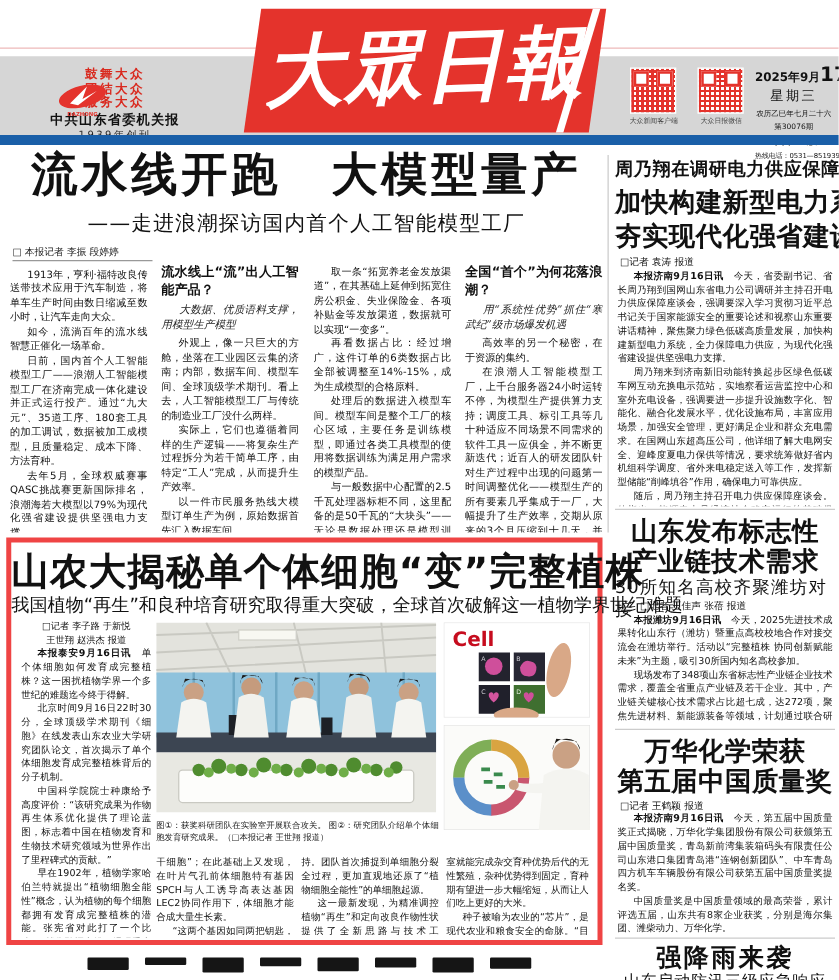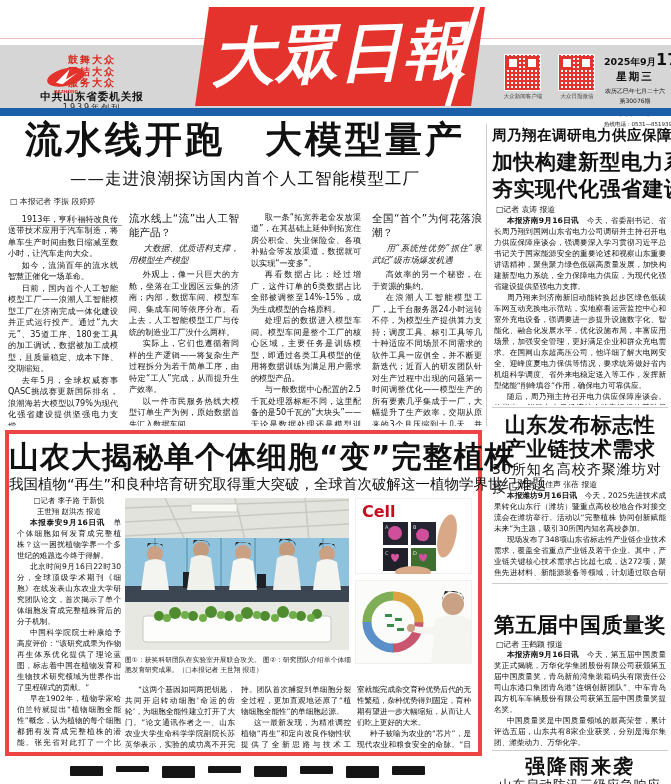--- a/index.html
+++ b/index.html
@@ -27,39 +27,39 @@
       repeating-linear-gradient(0deg,#e4332c 0 2px,rgba(255,255,255,0) 2px 4px),
       repeating-linear-gradient(90deg,#e4332c 0 2px,#fff 2px 4px);border:1px solid #fff}
   .qr:before,.qr:after{content:"";position:absolute;top:2px;width:8px;height:8px;background:#fff;border:2px solid #e4332c}
   .qr:before{left:2px}.qr:after{right:2px}
   .qr1{left:12px}.qr2{left:66px}
   .qr-label{position:absolute;top:48px;width:56px;text-align:center;font-size:5.5px;color:#444}
   .ql1{left:3px}.ql2{left:57px}
   .date-col{position:absolute;left:112px;top:5px;width:62px;text-align:center}
   .d1{font-size:9.5px;font-weight:bold;white-space:nowrap}
   .d1 .big{font-size:16px}
-  .d2{font-size:10.5px;font-weight:bold;letter-spacing:2px;margin-top:1px}
+  .d2{font-size:10.5px;font-weight:normal;letter-spacing:2px;margin-top:1px}
   .d3{font-size:6px;margin-top:3px;white-space:nowrap}
   .d4{font-size:6px;margin-top:1px}
   .d5{font-size:8.5px;font-weight:bold;margin-top:1px}
   .d6{font-size:5.5px;margin-top:2px;white-space:nowrap}
   .blue-bar{left:0;top:108px;width:671px;height:8px;background:#1a5fa8}
 
   
   .lead-h1{left:8px;top:120px;width:474px;text-align:center;font-size:37px;font-weight:900;
     letter-spacing:3px;line-height:1.1;white-space:nowrap}
   .lead-deck{left:8px;top:168px;width:474px;text-align:center;font-size:16.5px;letter-spacing:1px}
-  .lead-byline{left:10px;top:196px;width:112px;font-size:7.8px;color:#222;border-bottom:1px solid #999;padding-bottom:18px}
+  .lead-byline{left:10px;top:196px;width:112px;font-size:7.8px;color:#222;border-bottom:1px solid #999;padding-bottom:1px}
   .col{font-size:8.1px;line-height:1.42;text-align:justify;overflow:hidden}
   .col p{text-indent:1.7em;margin:0}
   .c1{left:8px;top:214px;width:110px;height:212px}
   .c2{left:129px;top:212px;width:110px;height:214px}
   .c3{left:251px;top:212px;width:110px;height:214px}
   .c4{left:372px;top:212px;width:110px;height:214px}
-  .sec-head{font-size:10.5px;font-weight:normal;text-indent:0 !important;margin-bottom:3px !important;line-height:1.3}
+  .sec-head{font-size:10.5px;font-weight:bold;text-indent:0 !important;margin-bottom:3px !important;line-height:1.3}
   .sec-sub{font-size:8.5px;font-style:italic;font-family:"DejaVu Serif",serif;
     text-indent:1.7em !important;margin-bottom:3px !important;color:#222}
   .vdiv{left:486px;top:124px;width:1px;height:302px;background:#ccc}
 
   
   .side{left:492px;width:176px}
   .kicker{top:126px;text-align:center;font-size:14.5px;font-weight:600;letter-spacing:.5px;white-space:nowrap}
   .sh{text-align:center;font-size:21px;font-weight:900;letter-spacing:.5px;white-space:nowrap}
   .sh1{top:148px}.sh2{top:175px}
   .sbyline{top:204px;font-size:7.8px;padding-left:4px}
@@ -143,27 +143,27 @@
 
   <div class="abs blue-bar"></div>
 
   <div class="abs lead-h1">流水线开跑　大模型量产</div>
   <div class="abs lead-deck">——走进浪潮探访国内首个人工智能模型工厂</div>
   <div class="abs lead-byline">□ 本报记者 李振 段婷婷</div>
 
   <div class="abs col c1">
     <p>1913年，亨利·福特改良传送带技术应用于汽车制造，将单车生产时间由数日缩减至数小时，让汽车走向大众。</p>
     <p>如今，流淌百年的流水线智慧正催化一场革命。</p>
-    <p>日前，国内首个人工智能模型工厂——浪潮人工智能模型工厂在济南完成一体化建设并正式运行投产。通过“九大元”、35道工序、180套工具的加工调试，数据被加工成模型，且质量稳定、成本下降、交期缩短。</p>
+    <p>日前，国内首个人工智能模型工厂——浪潮人工智能模型工厂在济南完成一体化建设并正式运行投产。通过“九大元”、35道工序、180套工具的加工调试，数据被加工成模型，且质量稳定、成本下降、方法育种。</p>
     <p>去年5月，全球权威赛事QASC挑战赛更新国际排名，浪潮海若大模型以79%为现代化强省建设提供坚强电力支撑。</p>
   </div>
   <div class="abs col c2">
     <p class="sec-head">流水线上“流”出人工智能产品？</p>
     <p class="sec-sub">大数据、优质语料支撑，用模型生产模型</p>
-    <p>外观上，像一只巨大的方舱，坐落在工业园区云集的济南；内部，数据车间、模型车间、集成车间等依序分布。看上去，人工智能模型工厂与传统的制造业工厂没什么两样。</p>
+    <p>外观上，像一只巨大的方舱，坐落在工业园区云集的济南；内部，数据车间、模型车间、全球顶级学术期刊。看上去，人工智能模型工厂与传统的制造业工厂没什么两样。</p>
     <p>实际上，它们也遵循着同样的生产逻辑——将复杂生产过程拆分为若干简单工序，由特定“工人”完成，从而提升生产效率。</p>
     <p>以一件市民服务热线大模型订单生产为例，原始数据首先汇入数据车间。</p>
   </div>
   <div class="abs col c3">
     <p>取一条“拓宽养老金发放渠道”，在其基础上延伸到拓宽住房公积金、失业保险金、各项补贴金等发放渠道，数据就可以实现“一变多”。</p>
     <p>再看数据占比：经过增广，这件订单的6类数据占比全部被调整至14%-15%，成为生成模型的合格原料。</p>
     <p>处理后的数据进入模型车间。模型车间是整个工厂的核心区域，主要任务是训练模型，即通过各类工具模型的使用将数据训练为满足用户需求的模型产品。</p>
     <p>与一般数据中心配置的2.5千瓦处理器标柜不同，这里配备的是50千瓦的“大块头”——无论是数据处理还是模型训练，都需要大量的算力支撑。模型工厂布局了2000多台服务器，超1000P的智算算力。</p>
   </div>
   <div class="abs col c4">
@@ -192,20 +192,21 @@
   <div class="abs side sh ch2">产业链技术需求</div>
   <div class="abs side chdeck">30所知名高校齐聚潍坊对接</div>
   <div class="abs side sbyline chby">□记者 王佳声 张蓓 报道</div>
   <div class="abs side sbody chbody">
     <p><b class="dl">本报潍坊9月16日讯</b><span>　今天，2025先进技术成果转化山东行（潍坊）暨重点高校校地合作对接交流会在潍坊举行。活动以“完整植株 协同创新赋能未来”为主题，吸引30所国内知名高校参加。</span></p>
     <p>现场发布了348项山东省标志性产业链企业技术需求，覆盖全省重点产业链及若干企业。其中，产业链关键核心技术需求占比超七成，达272项，聚焦先进材料、新能源装备等领域，计划通过联合研发、技术引进、人才共享等模式突破产业瓶颈；数字化转型与智能化升级需求52项，涵盖智能工厂解决方案、AI质检、数字孪生等方面；绿色低碳与安全提升需求44项，针对钢铁、化工等重点领域，助力产业绿色安全发展。</p>
   </div>
 
   <div class="abs sep sep2"></div>
 
+  <div class="abs side sh wh1">万华化学荣获</div>
   <div class="abs side sh wh2">第五届中国质量奖</div>
   <div class="abs side sbyline why">□记者 王鹤颖 报道</div>
   <div class="abs side sbody whbody">
     <p><b class="dl">本报济南9月16日讯</b><span>　今天，第五届中国质量奖正式揭晓，万华化学集团股份有限公司获颁第五届中国质量奖，青岛新前湾集装箱码头有限责任公司山东港口集团青岛港“连钢创新团队”、中车青岛四方机车车辆股份有限公司获第五届中国质量奖提名奖。</span></p>
     <p>中国质量奖是中国质量领域的最高荣誉，累计评选五届，山东共有8家企业获奖，分别是海尔集团、潍柴动力、万华化学。</p>
 
   </div>
 
   <div class="abs sep sep3"></div>
 
@@ -318,20 +319,21 @@
       <path d="M82 46 Q70 48 58 46 L58 52 Q72 56 84 54 Z" fill="#f4f4f0"></path>
       <circle cx="56" cy="48" r="4" fill="#caa184"></circle>
     </svg>
 
     <div class="abs caps">
       <span>图①：获奖科研团队在实验室开展联合攻关。</span>
       <span>图②：研究团队介绍单个体细胞发育研究成果。（□本报记者 王世翔 报道）</span>
     </div>
 
     <div class="abs fb fbB">
+      <p style="text-indent:0">干细胞”；在此基础上又发现，在叶片气孔前体细胞特有基因SPCH与人工诱导高表达基因LEC2协同作用下，体细胞才能合成大量生长素。</p>
       <p>“这两个基因如同两把钥匙，共同开启转动细胞‘命运的齿轮’，为细胞全能性建立打开了大门。”论文通讯作者之一、山东农业大学生命科学学院副院长苏英华表示，实验的成功离不开完整实验体系的构建和多种前沿技术的加</p>
     </div>
     <div class="abs fb fbC">
       <p style="text-indent:0">持。团队首次捕捉到单细胞分裂全过程，更加直观地还原了“植物细胞全能性”的单细胞起源。</p>
       <p>这一最新发现，为精准调控植物“再生”和定向改良作物性状提供了全新思路与技术工具。“拿水稻来说，杂交育种通常需要8-10年，即使采用我国先进的南繁技术，一年两代种植，至多缩短一半时间，”苏英华表示，如果结合单细胞“再生”方法育种，在实验</p>
     </div>
     <div class="abs fb fbD">
       <p style="text-indent:0">室就能完成杂交育种优势后代的无性繁殖，杂种优势得到固定，育种期有望进一步大幅缩短，从而让人们吃上更好的大米。</p>
       <p>种子被喻为农业的“芯片”，是现代农业和粮食安全的命脉。“目前，我们正探索将这些发现应用到小麦、玉米、大豆等作物实验，努力走在世界生物学前沿，用中国人的手攥紧中国种子，端稳中国饭碗。”张宪省说。</p>
     </div>

